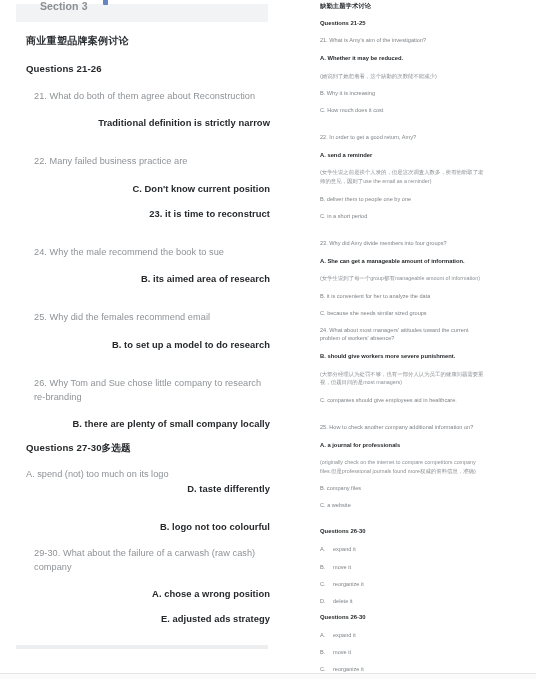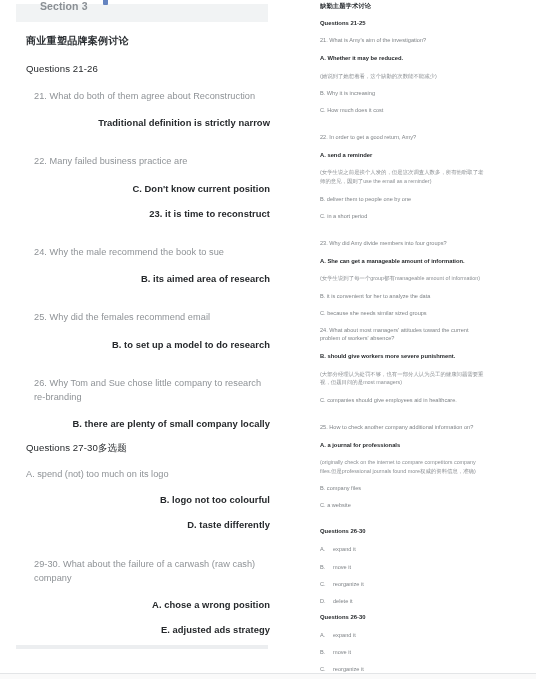--- a/index.html
+++ b/index.html
@@ -77,21 +77,21 @@
     font-size: 10px;
     font-weight: 700;
     color: #2b2f33;
     letter-spacing: .3px;
     margin: 0 0 16px 0;
     line-height: 1.3;
   }
 
   .q-head {
     font-size: 9.6px;
-    font-weight: 400;
+    font-weight: 700;
     color: #26292c;
     margin: 0 0 13px 0;
     line-height: 1.35;
     letter-spacing: .1px;
   }
 
   .q-stem {
     font-size: 9.2px;
     font-weight: 400;
     color: #8e9296;
@@ -108,21 +108,21 @@
     line-height: 1.4;
     letter-spacing: .05px;
     text-align: right;
   }
   .q-ans.tight { margin-bottom: 12px; }
 
   .q-opt-grey {
     font-size: 9.2px;
     font-weight: 400;
     color: #8e9296;
-    margin: 0 0 12px 0;
+    margin: 0 0 1px 0;
     line-height: 1.4;
   }
 
   .left-rule {
     position: absolute;
     left: 16px;
     top: 645px;
     width: 252px;
     height: 4px;
     background: #eceef0;
@@ -237,22 +237,22 @@
           <div class="q-ans tight">C. Don't know current position</div>
           <div class="q-ans">23. it is time to reconstruct</div>
           <div class="q-stem">24. Why the male recommend the book to sue</div>
           <div class="q-ans">B. its aimed area of research</div>
           <div class="q-stem">25. Why did the females recommend email</div>
           <div class="q-ans">B. to set up a model to do research</div>
           <div class="q-stem">26. Why Tom and Sue chose little company to research re-branding</div>
           <div class="q-ans tight">B. there are plenty of small company locally</div>
           <div class="q-head">Questions 27-30多选题</div>
           <div class="q-opt-grey">A. spend (not) too much on its logo</div>
+          <div class="q-ans">D. taste differently</div>
           <div class="q-ans tight">B. logo not too colourful</div>
-          <div class="q-ans">D. taste differently</div>
           <div class="q-stem">29-30. What about the failure of a carwash (raw cash) company</div>
           <div class="q-ans tight">A. chose a wrong position</div>
           <div class="q-ans">E. adjusted ads strategy</div>
         </div>
     </div>
 
     <div class="left-rule"></div>
   </div>
 
   <div id="right-col">

